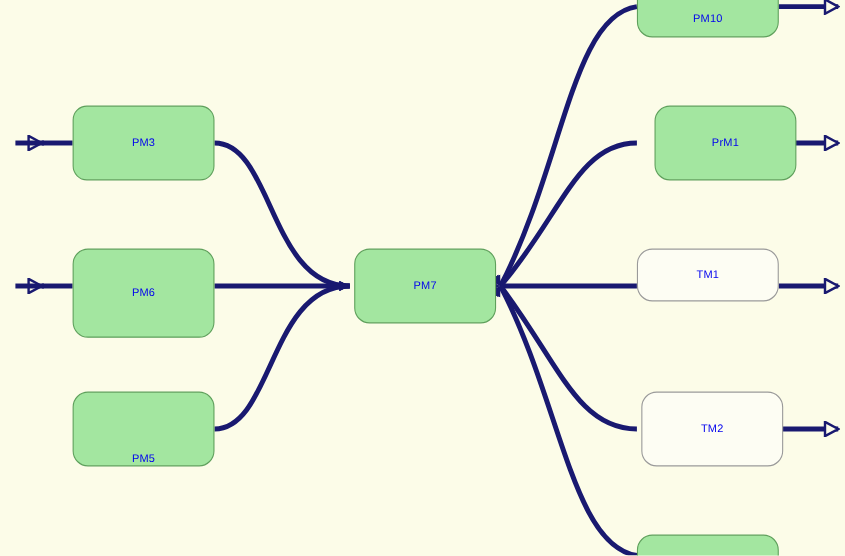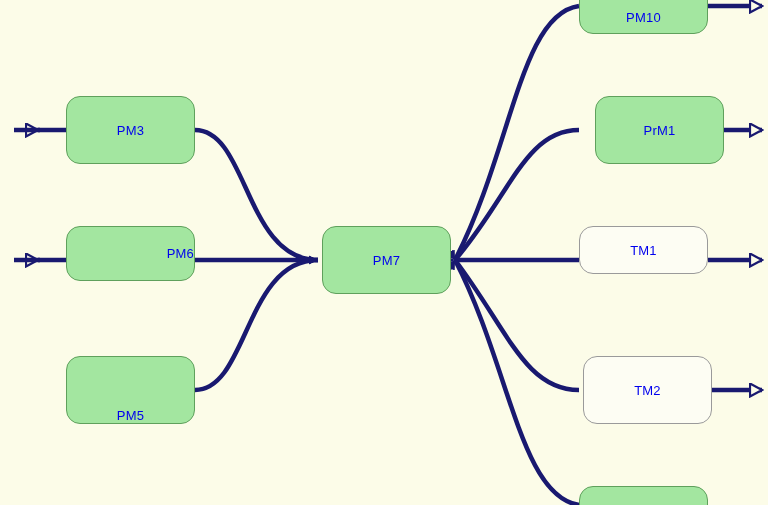--- a/index.html
+++ b/index.html
@@ -39,21 +39,21 @@
   .node.green {
     background: #a3e6a0;
     border: 1px solid #5fa05c;
   }
   .node.white {
     background: #fdfdf3;
     border: 1px solid #9a9a9a;
   }
   .node-label {
     color: #0000ee;
-    font-size: 13px;
+    font-size: 10px;
     font-family: "Liberation Sans", sans-serif;
     user-select: none;
   }
 </style>
 </head>
 <body>
 
 <div id="diagram-root">
 
   <svg id="edge-layer" viewBox="0 0 768 505" width="768" height="505" xmlns="http://www.w3.org/2000/svg">
@@ -91,25 +91,25 @@
     </g>
 
     <g>
       <path d="M 708 6 L 762 6" fill="none" stroke="#191970" stroke-width="4.5" marker-end="url(#hollow-arrow)"></path>
       <path d="M 708 130 L 762 130" fill="none" stroke="#191970" stroke-width="4.5" marker-end="url(#hollow-arrow)"></path>
       <path d="M 708 260 L 762 260" fill="none" stroke="#191970" stroke-width="4.5" marker-end="url(#hollow-arrow)"></path>
       <path d="M 708 390 L 762 390" fill="none" stroke="#191970" stroke-width="4.5" marker-end="url(#hollow-arrow)"></path>
     </g>
   </svg>
 
-  <div class="node green" style="left:66px; top:96px; width:129px; height:68px;">
+  <div class="node green" style="left:66px; top:96px; width:129px; height:68px;border-radius:13px;">
     <span class="node-label">PM3</span>
   </div>
 
-  <div class="node green" style="left:66px; top:226px; width:129px; height:55px;justify-content:flex-end;">
+  <div class="node green" style="left:66px; top:226px; width:129px; height:81px;">
     <span class="node-label">PM6</span>
   </div>
 
   <div class="node green" style="left:66px; top:356px; width:129px; height:68px;align-items:flex-end;">
     <span class="node-label">PM5</span>
   </div>
 
   <div class="node green" style="left:322px; top:226px; width:129px; height:68px;">
     <span class="node-label">PM7</span>
   </div>

